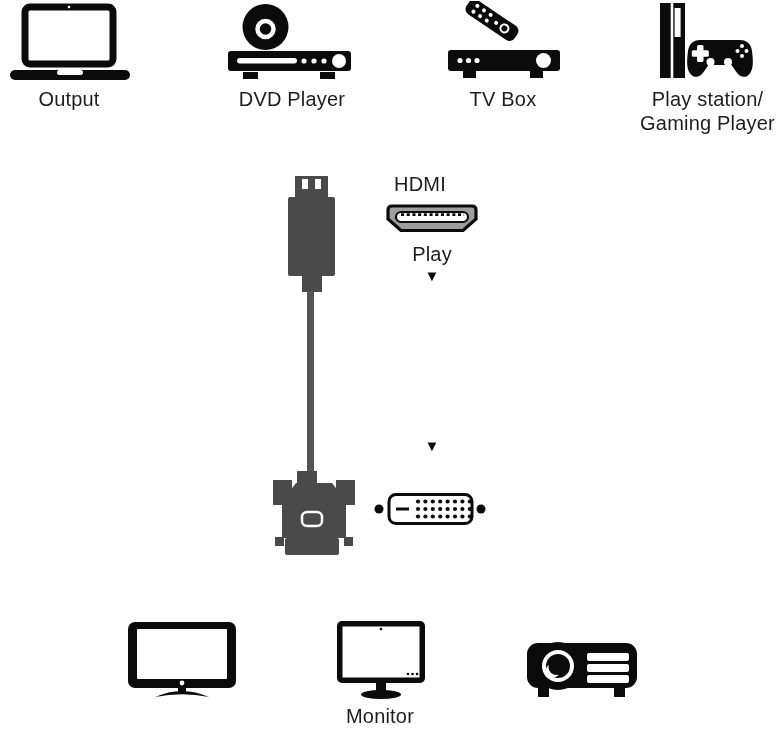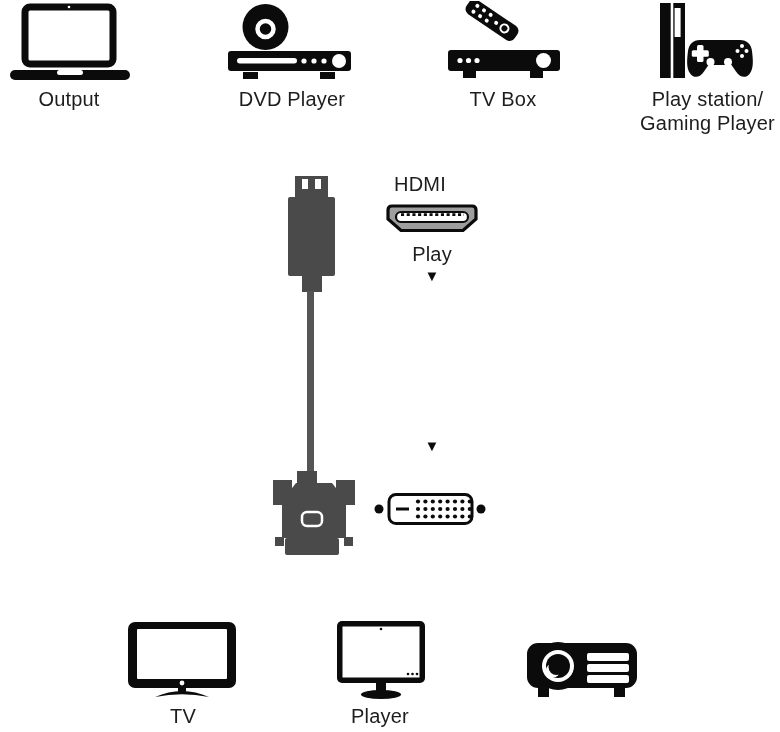--- a/index.html
+++ b/index.html
@@ -163,33 +163,32 @@
   </svg>
 
 
   <svg class="abs" style="left:127px;top:621px" width="112" height="78" viewBox="0 0 112 78">
     <rect class="ic" x="1" y="1" width="108" height="66" rx="7"></rect>
     <rect x="10" y="8" width="90" height="50" rx="1" fill="#ffffff"></rect>
     <circle cx="55" cy="62" r="2.4" fill="#ffffff"></circle>
     <path class="ic" d="M28,76 Q55,64 82,76 Q55,70.5 28,76 Z"></path>
     <rect class="ic" x="51" y="66" width="8" height="5"></rect>
   </svg>
-  <div class="abs caption" style="left:123px;top:704px;width:120px">TV</div>
 
   <svg class="abs" style="left:335px;top:620px" width="92" height="80" viewBox="0 0 92 80">
     <rect class="ic" x="2" y="1" width="88" height="62" rx="5"></rect>
     <rect x="7.5" y="6.5" width="77" height="51" fill="#ffffff"></rect>
     <circle class="ic" cx="46" cy="9" r="1.3"></circle>
     <circle class="ic" cx="73" cy="54" r="1.3"></circle>
     <circle class="ic" cx="77.5" cy="54" r="1.3"></circle>
     <circle class="ic" cx="82" cy="54" r="1.3"></circle>
     <rect class="ic" x="41" y="63" width="10" height="11"></rect>
     <ellipse class="ic" cx="46" cy="74.5" rx="20" ry="4.5"></ellipse>
   </svg>
-  <div class="abs caption" style="left:320px;top:704px;width:120px">Player</div>
+  <div class="abs caption" style="left:320px;top:704px;width:120px">Monitor</div>
 
   <svg class="abs" style="left:525px;top:640px" width="114" height="60" viewBox="0 0 114 60">
     <rect class="ic" x="2" y="3" width="110" height="45" rx="11"></rect>
     <circle class="ic" cx="33" cy="26" r="24"></circle>
     <circle cx="33" cy="26" r="16" fill="#ffffff"></circle>
     <circle class="ic" cx="33" cy="26" r="12"></circle>
     <circle cx="28" cy="30.5" r="7" fill="#ffffff"></circle>
     <circle class="ic" cx="31.5" cy="27" r="8"></circle>
     <rect x="62" y="13" width="42" height="8" rx="2" fill="#ffffff"></rect>
     <rect x="62" y="24" width="42" height="8" rx="2" fill="#ffffff"></rect>

